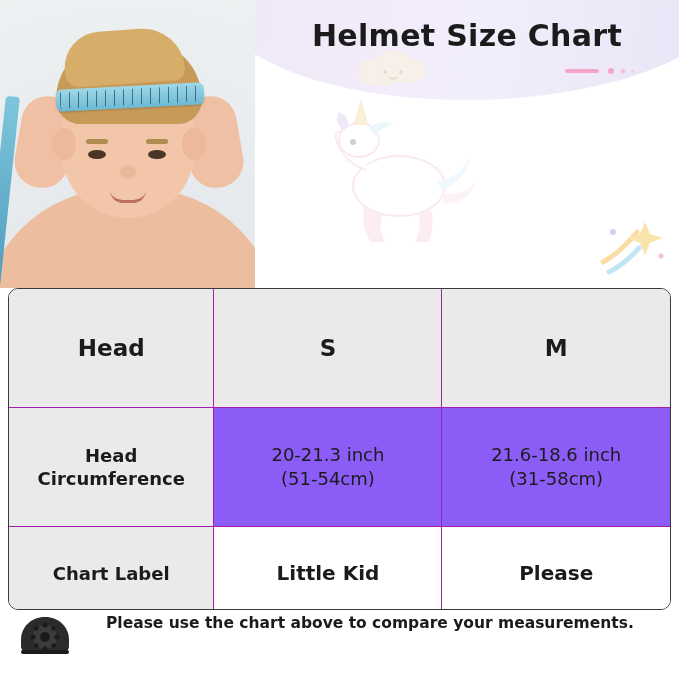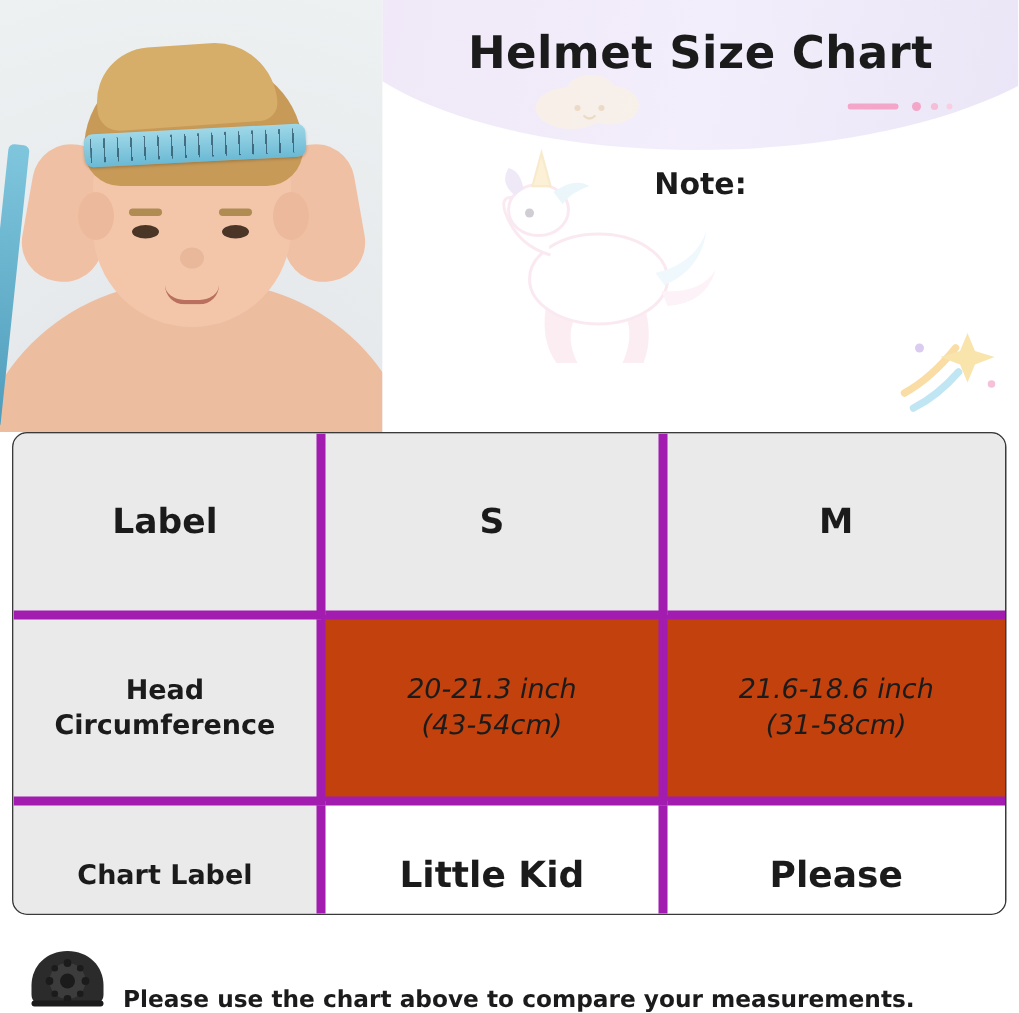--- a/index.html
+++ b/index.html
@@ -278,21 +278,21 @@
     box-sizing: border-box;
     background: #ffffff;
   }
   table {
     border-collapse: collapse;
     width: 100%;
     height: 100%;
     table-layout: fixed;
   }
   td, th {
-    border: 6px solid #a21caf;
+    border: 1px solid #a21caf;
     text-align: center;
     vertical-align: middle;
     color: #1b1b1b;
   }
   .col-1 { width: 31%; }
   .col-2 { width: 34.5%; }
   .col-3 { width: 34.5%; }
 
   tr.row-head td { height: 116px; background: #eaeaea; }
   tr.row-head td.hdr-label,
@@ -301,53 +301,53 @@
     font-weight: bold;
   }
   tr.row-circ td { height: 116px; }
   tr.row-circ td.lbl {
     background: #eaeaea;
     font-size: 18px;
     font-weight: bold;
     line-height: 1.3;
   }
   tr.row-circ td.val {
-    background: #c2410c;
+    background: #8b5cf6;
     font-size: 18px;
     line-height: 1.35;
-    font-style: italic;
   }
   tr.row-label td { height: 90px; }
   tr.row-label td.lbl {
     background: #eaeaea;
     font-size: 18px;
     font-weight: bold;
   }
   tr.row-label td.val {
     background: #ffffff;
-    font-size: 24px;
+    font-size: 20px;
     font-weight: bold;
   }
   
   tr.row-head td { border-top: none; }
   tr.row-label td { border-bottom: none; }
   td:first-child { border-left: none; }
   td:last-child { border-right: none; }
 
   
   .footer {
     position: absolute;
     left: 0;
     top: 614px;
     width: 648px;
     height: 61px;
     display: flex;
-    align-items: flex-end;
+    align-items: flex-start;
     padding-left: 18px;
     box-sizing: border-box;
+    gap: 24px;
   }
   .helmet-icon {
     width: 54px;
     height: 44px;
     flex: 0 0 auto;
     margin-right: 10px;
   }
   .footer-text {
     font-size: 15.5px;
     font-weight: bold;
@@ -411,50 +411,49 @@
         <ellipse cx="52" cy="62" rx="20" ry="17" fill="#ffffff" stroke="#f0b9d2" stroke-width="2"></ellipse>
         <path d="M48 46 l6 -22 l6 22 z" fill="#f7d37e" stroke="#e9bd5d" stroke-width="1.5"></path>
         <path d="M62 50 q14 -10 24 -4 q-12 4 -18 12 z" fill="#bfe3f2"></path>
         <path d="M36 52 q-10 -8 -4 -18 q8 2 10 14 z" fill="#c9b6e8"></path>
         <circle cx="46" cy="64" r="3" fill="#6b5b73"></circle>
         <path d="M130 104 q26 -6 34 -28 q-4 26 -28 36 z" fill="#cbe9f6"></path>
         <path d="M134 116 q26 2 36 -14 q-6 22 -32 24 z" fill="#f8d6e6"></path>
       </svg>
 
       <div class="title">Helmet Size Chart</div>
-      <div class="note-label">Note:</div>
 
       <svg class="deco-star" viewBox="0 0 70 62">
         <path d="M4 44 q18 -10 34 -30" stroke="#f9cf7e" stroke-width="5" fill="none" stroke-linecap="round"></path>
         <path d="M10 54 q16 -8 30 -24" stroke="#a8dcef" stroke-width="5" fill="none" stroke-linecap="round"></path>
         <path d="M46 4 l5 12 l13 4 l-13 5 l-5 12 l-5 -12 l-13 -5 l13 -4 z" fill="#f7d98a"></path>
         <circle cx="14" cy="14" r="3" fill="#cbb7ea"></circle>
         <circle cx="62" cy="38" r="2.5" fill="#f3a6c8"></circle>
       </svg>
     </div>
   </div>
 
   <div class="table-wrap">
     <table>
       <colgroup>
         <col class="col-1">
         <col class="col-2">
         <col class="col-3">
       </colgroup>
       <tbody>
         <tr class="row-head">
-          <td class="hdr-label">Label</td>
+          <td class="hdr-label">Head</td>
           <td class="hdr-val">S</td>
           <td class="hdr-val">M</td>
         </tr>
         <tr class="row-circ">
           <td class="lbl">Head Circumference</td>
           <td class="val">
             <div>20-21.3 inch</div>
-            <div>(43-54cm)</div>
+            <div>(51-54cm)</div>
           </td>
           <td class="val">
             <div>21.6-18.6 inch</div>
             <div>(31-58cm)</div>
           </td>
         </tr>
         <tr class="row-label">
           <td class="lbl">Chart Label</td>
           <td class="val">Little Kid</td>
           <td class="val">Please</td>

